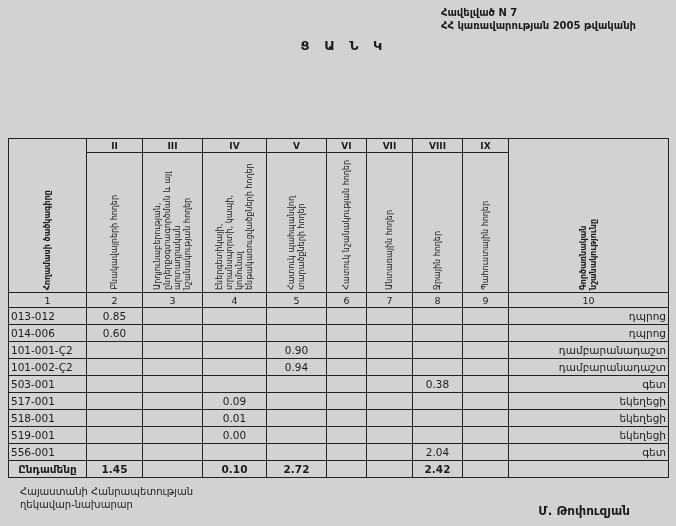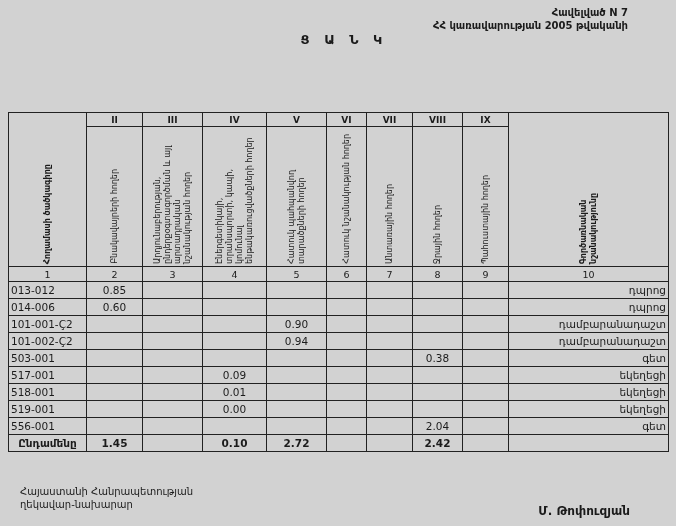--- a/index.html
+++ b/index.html
@@ -11,35 +11,35 @@
   body{
     width:676px;height:526px;
     background:var(--paper);
     color:var(--ink);
     font-family:"DejaVu Sans",sans-serif;
     overflow:hidden;
   }
   .page{position:relative;width:676px;height:526px;}
 
   .appendix{
-    position:absolute;top:7px;right:48px;
-    text-align:right;
+    position:absolute;top:7px;right:40px;
+    text-align:left;
     font-size:10px;font-weight:bold;line-height:1.25;
   }
   .doc-title{
-    position:absolute;top:32px;left:0;width:100%;
+    position:absolute;top:38px;left:0;width:100%;
     text-align:center;font-size:13px;font-weight:bold;letter-spacing:5px;padding-left:12px;
   }
   .heading{
     position:absolute;top:56px;left:0;width:100%;
     text-align:center;font-size:11.5px;font-weight:bold;line-height:1.22;
   }
 
   table.land{
-    position:absolute;left:8px;top:112px;
+    position:absolute;left:8px;top:138px;
     width:660px;
     border-collapse:collapse;table-layout:fixed;
     font-size:10.5px;
   }
   table.land td,table.land th{
     border:1px solid #222;
     padding:0 2px;
     font-weight:normal;
     overflow:hidden;
   }

